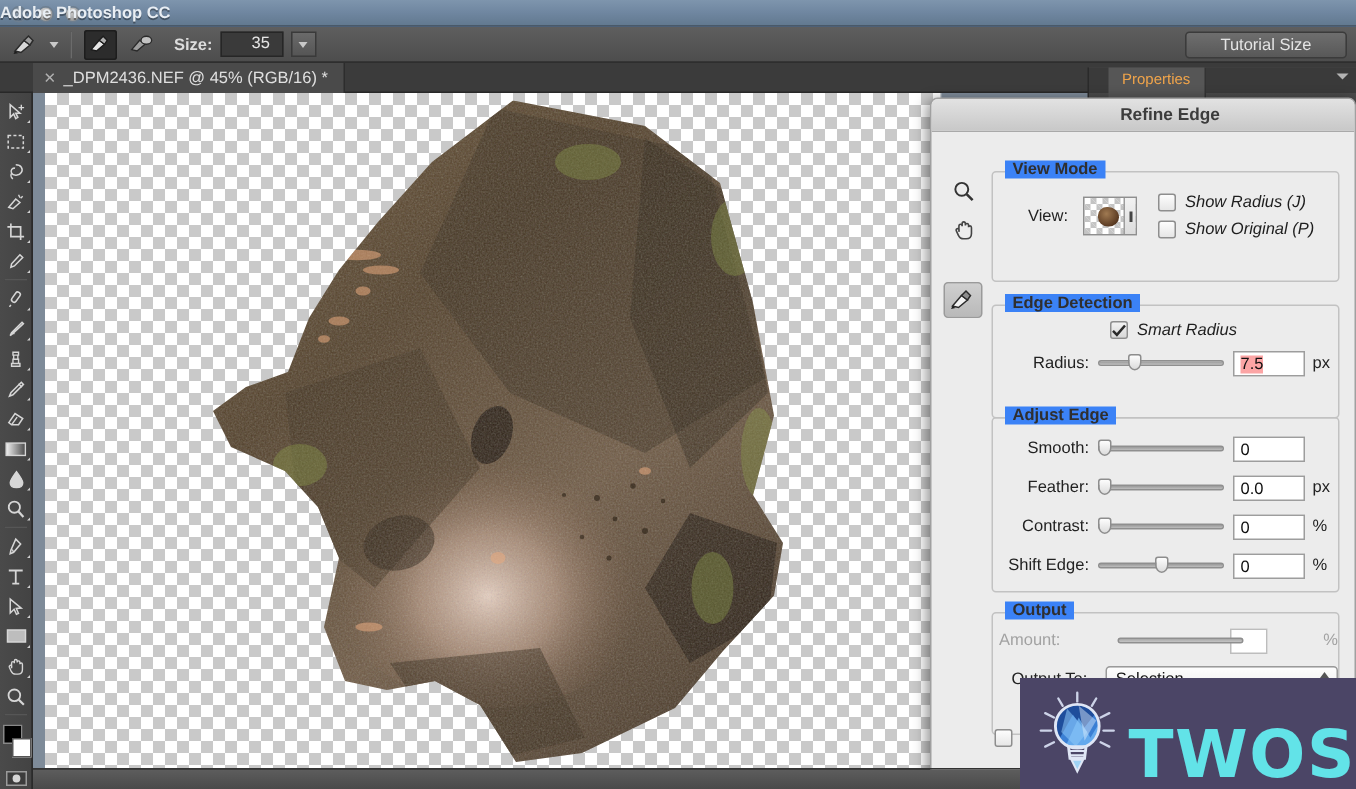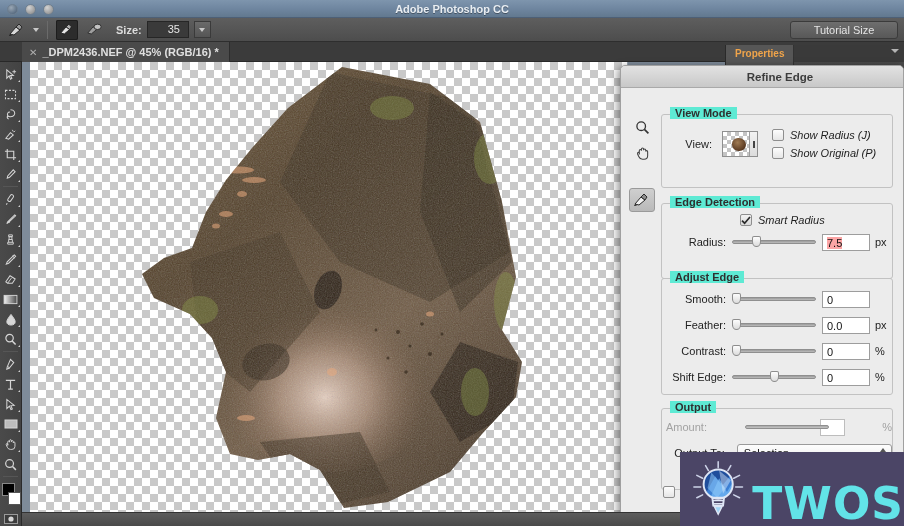--- a/index.html
+++ b/index.html
@@ -17,21 +17,21 @@
     background: linear-gradient(to bottom, #7e95ad 0%, #6f86a0 50%, #62798f 100%);
     border-bottom: 1px solid #4d6077;
   }
   .traffic { position: absolute; top: 4px; display: flex; gap: 7px; left: 7px; }
   .light { width: 11px; height: 11px; border-radius: 50%;
     background: radial-gradient(circle at 35% 30%, #d3d3d3, #9b9b9b 70%, #7d7d7d);
     border: 1px solid #6e7f90; }
   .light.close { background: radial-gradient(circle at 35% 30%, #9aa7b4, #5e7186 70%, #4d6077); }
   .app-title {
     position: absolute; left: 0; top: 0; width: 904px; height: 18px;
-    line-height: 18px; text-align: center;
+    line-height: 18px; 
     font-size: 11px; font-weight: bold; color: #e9eef3;
     text-shadow: 0 1px 0 rgba(0,0,0,.35);
   }
 
   
   .options-bar {
     position: absolute; left: 0; top: 18px; width: 904px; height: 24px;
     background: linear-gradient(to bottom, #5e5e5e, #4d4d4d);
     border-bottom: 1px solid #2e2e2e;
     display: flex; align-items: center; padding: 0 6px; gap: 5px;
@@ -70,21 +70,21 @@
   .tabbar {
     position: absolute; left: 0; top: 42px; width: 904px; height: 20px;
     background: #3b3b3b; border-bottom: 1px solid #282828;
   }
   .doc-tab {
     position: absolute; left: 22px; top: 0; height: 20px;
     background: #4a4a4a; border-right: 1px solid #2d2d2d;
     display: flex; align-items: center; gap: 5px; padding: 0 10px 0 7px;
   }
   .doc-tab .x { font-size: 10px; color: #b0b0b0; }
-  .doc-tab .name { font-size: 11px; font-weight: bold; color: #e0e0e0; white-space: nowrap; }
+  .doc-tab .name { font-size: 11px; font-weight: normal; color: #e0e0e0; white-space: nowrap; }
 
   
   .toolbar {
     position: absolute; left: 0; top: 62px; width: 22px; height: 464px;
     background: linear-gradient(to right,#4a4a4a,#434343);
     border-right: 1px solid #2a2a2a;
     padding-top: 2px;
   }
   .tool {
     height: 20px; display: flex; align-items: center; justify-content: center;
@@ -124,24 +124,24 @@
   }
   .statusbar .st-text { font-size: 9px; color: #d2d2d2; line-height: 14px; padding-left: 100px; letter-spacing: .2px; }
 
   
   .dock {
     position: absolute; left: 725px; top: 45px; width: 179px; height: 481px;
     background: linear-gradient(to bottom,#4a4a4a,#414141);
     border-left: 1px solid #2a2a2a;
   }
   .panel-tab {
-    position: absolute; left: 0; top: 0; height: 25px;
+    position: absolute; left: 13px; top: 0; height: 25px;
     padding: 0 9px; line-height: 17px;
     background: #565656; border-right: 1px solid #333;
-    font-size: 10px; font-weight: bold; color: #f0a44a;
+    font-size: 10px; font-weight: normal; color: #f0a44a;
   }
   .dock-rest {
     position: absolute; left: 0; top: 0; right: 0; height: 17px;
     background: #3a3a3a;
   }
   .dock-menu {
     position: absolute; right: 5px; top: 4px; width: 0; height: 0;
     border-left: 4px solid transparent; border-right: 4px solid transparent;
     border-top: 4px solid #b4b4b4;
   }
@@ -170,21 +170,21 @@
     width: 26px; height: 24px; margin-top: 22px;
     background: linear-gradient(to bottom,#cfcfcf,#b9b9b9);
     border: 1px solid #9a9a9a; border-radius: 3px;
   }
   .group {
     position: absolute; left: 40px; width: 232px;
     border: 1px solid #c2c2c2; border-radius: 3px;
   }
   .group > .legend {
     position: absolute; left: 8px; top: -8px;
-    background: #5eead4; padding: 0 5px;
+    background: #3b82f6; padding: 0 5px;
     font-size: 11px; font-weight: bold; color: #2f2f2f;
   }
   .row { display: flex; align-items: center; height: 22px; }
   .rlabel { font-size: 11px; color: #222; text-align: right; width: 66px; padding-right: 6px; white-space: nowrap; }
   .rlabel.dim { color: #a2a2a2; }
   .slider { position: relative; width: 84px; height: 12px; }
   .slider .track {
     position: absolute; left: 0; top: 4px; width: 84px; height: 4px;
     background: linear-gradient(to bottom,#9a9a9a,#bdbdbd);
     border-radius: 2px; border: 1px solid #8f8f8f;

